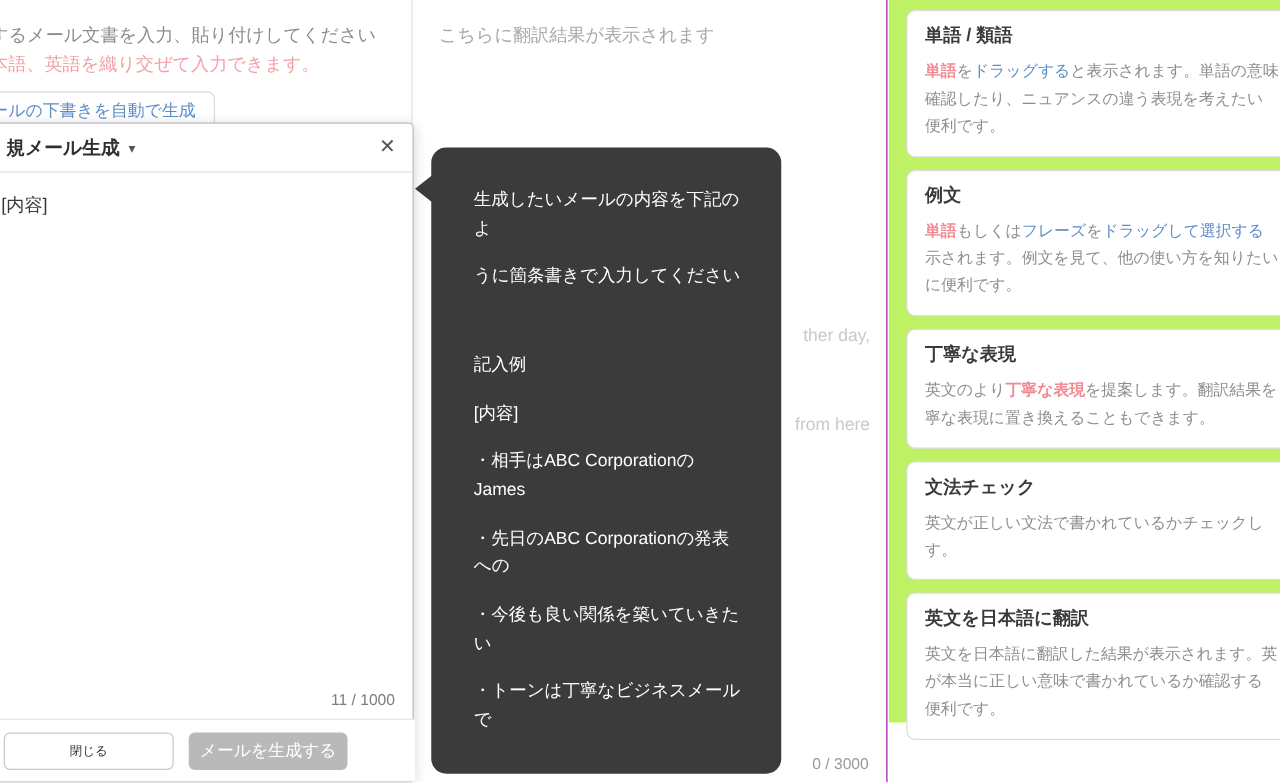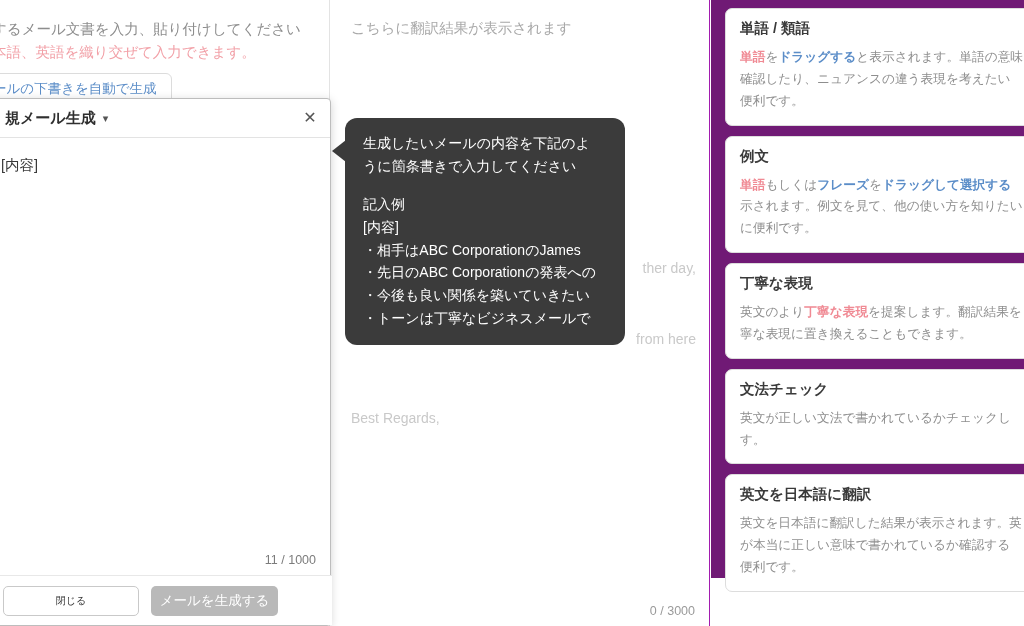--- a/index.html
+++ b/index.html
@@ -88,21 +88,21 @@
     right: 14px; bottom: 8px;
     font-size: 12.5px;
     color: #9a9a9a;
   }
 
   
   .right-pane {
     position: absolute;
     left: 711px; top: 0;
     width: 313px; height: 578px;
-    background: #701a75;
+    background: #bef264;
     box-sizing: border-box;
     padding: 8px 0 0 0;
   }
   .card {
     position: relative;
     margin: 0 0 10px 14px;
     width: 330px;
     border: 1px solid #dddddd;
     border-radius: 7px;
     background: #ffffff;
@@ -114,21 +114,21 @@
     color: #3a3a3a;
     font-weight: bold;
     margin-bottom: 9px;
   }
   .card-desc {
     font-size: 12.7px;
     color: #8e8e8e;
     line-height: 1.72;
   }
   .hl-pink { color: #f08a94; font-weight: bold; }
-  .hl-blue { color: #5b8dc8; font-weight: bold; }
+  .hl-blue { color: #5b8dc8; font-weight: normal; }
 
   
   .modal {
     position: absolute;
     left: -8px; top: 98px;
     width: 339px; height: 528px;
     background: #ffffff;
     border: 1px solid #bdbdbd;
     border-radius: 4px;
     box-shadow: 0 2px 10px rgba(0,0,0,0.18);
@@ -236,21 +236,21 @@
   }
   .tooltip .tail {
     position: absolute;
     left: -13px;
     top: 22px;
     width: 0; height: 0;
     border-top: 11px solid transparent;
     border-bottom: 11px solid transparent;
     border-right: 14px solid #3b3b3b;
   }
-  .tooltip p { margin: 0; }
+  .tooltip p { margin: 16px; }
   .tooltip .gap { height: 16px; }
 </style>
 </head>
 <body>
 
 <div class="left-pane">
   <div class="left-hint">するメール文書を入力、貼り付けしてください</div>
   <div class="left-hint-2">本語、英語を織り交ぜて入力できます。</div>
   <div class="left-autobtn">ールの下書きを自動で生成</div>
 </div>

